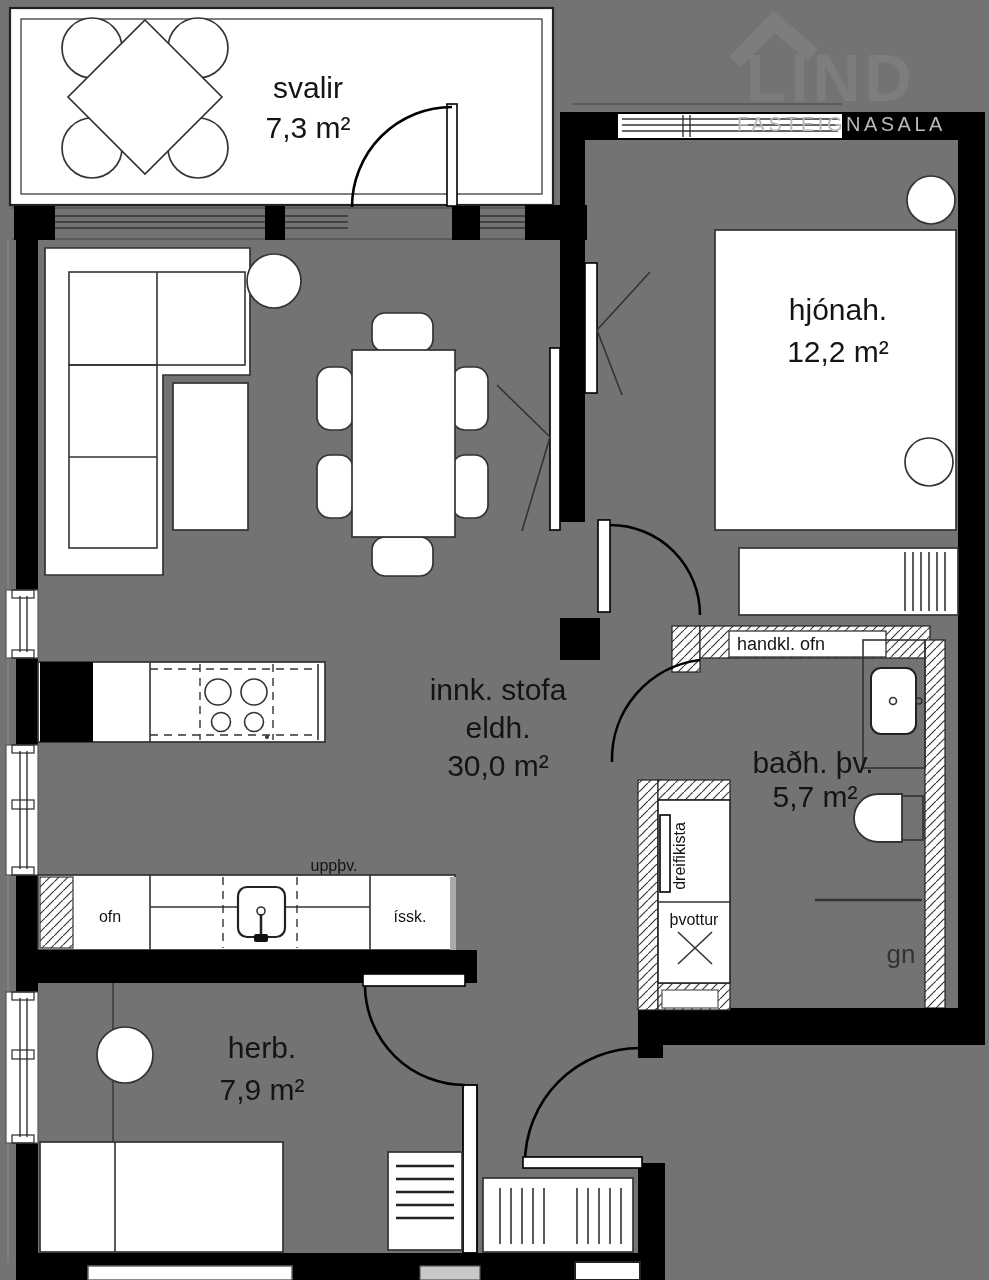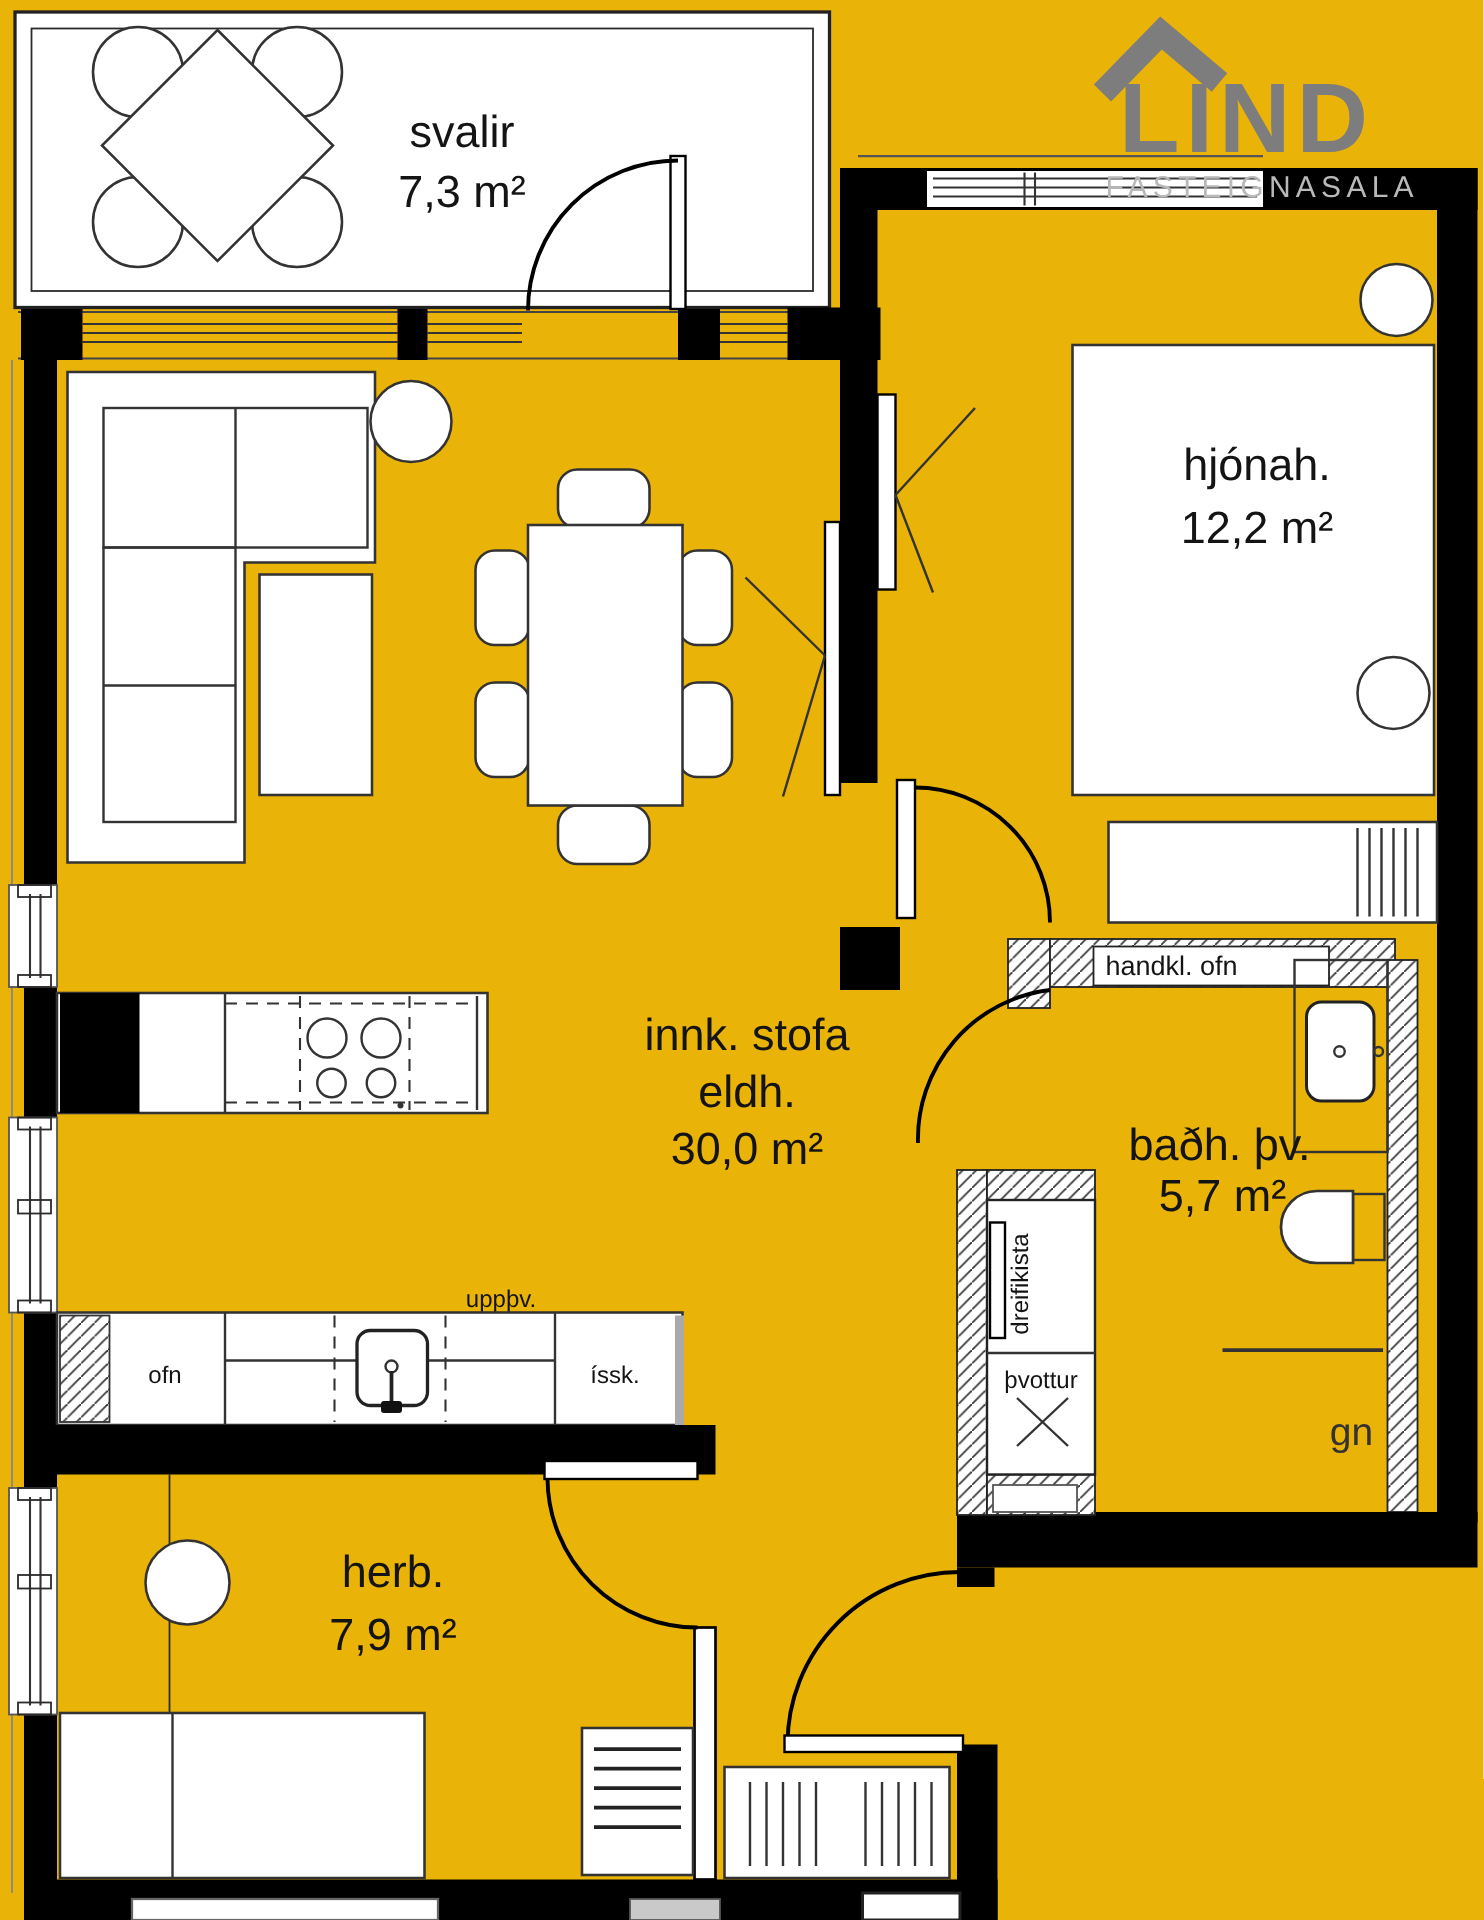--- a/index.html
+++ b/index.html
@@ -1,16 +1,16 @@
 <!DOCTYPE html>
 <html><head>
 <meta charset="utf-8">
 <style>
   html,body{margin:0;padding:0;background:#fff;}
-  .page{width:989px;height:1280px;position:relative;background:#eab308;overflow:hidden;}
+  .page{width:989px;height:1280px;position:relative;background:#737373;overflow:hidden;}
   svg{display:block;}
   .wall{fill:#000;stroke:none;}
   .thin2{fill:none;stroke:#2b2b2b;stroke-width:1.2;}
   .furn{fill:#fff;stroke:#333;stroke-width:1.7;}
   .furnline{fill:none;stroke:#333;stroke-width:1.6;}
   .dash{fill:none;stroke:#333;stroke-width:1.4;stroke-dasharray:8 6;}
   .door{fill:none;stroke:#000;stroke-width:2.6;}
   .leaf{fill:#fff;stroke:#000;stroke-width:1.6;}
   .glz{fill:none;stroke:#333;stroke-width:1.4;}
   .lbl{font-family:"Liberation Sans",sans-serif;font-size:30px;fill:#141414;text-anchor:middle;}

